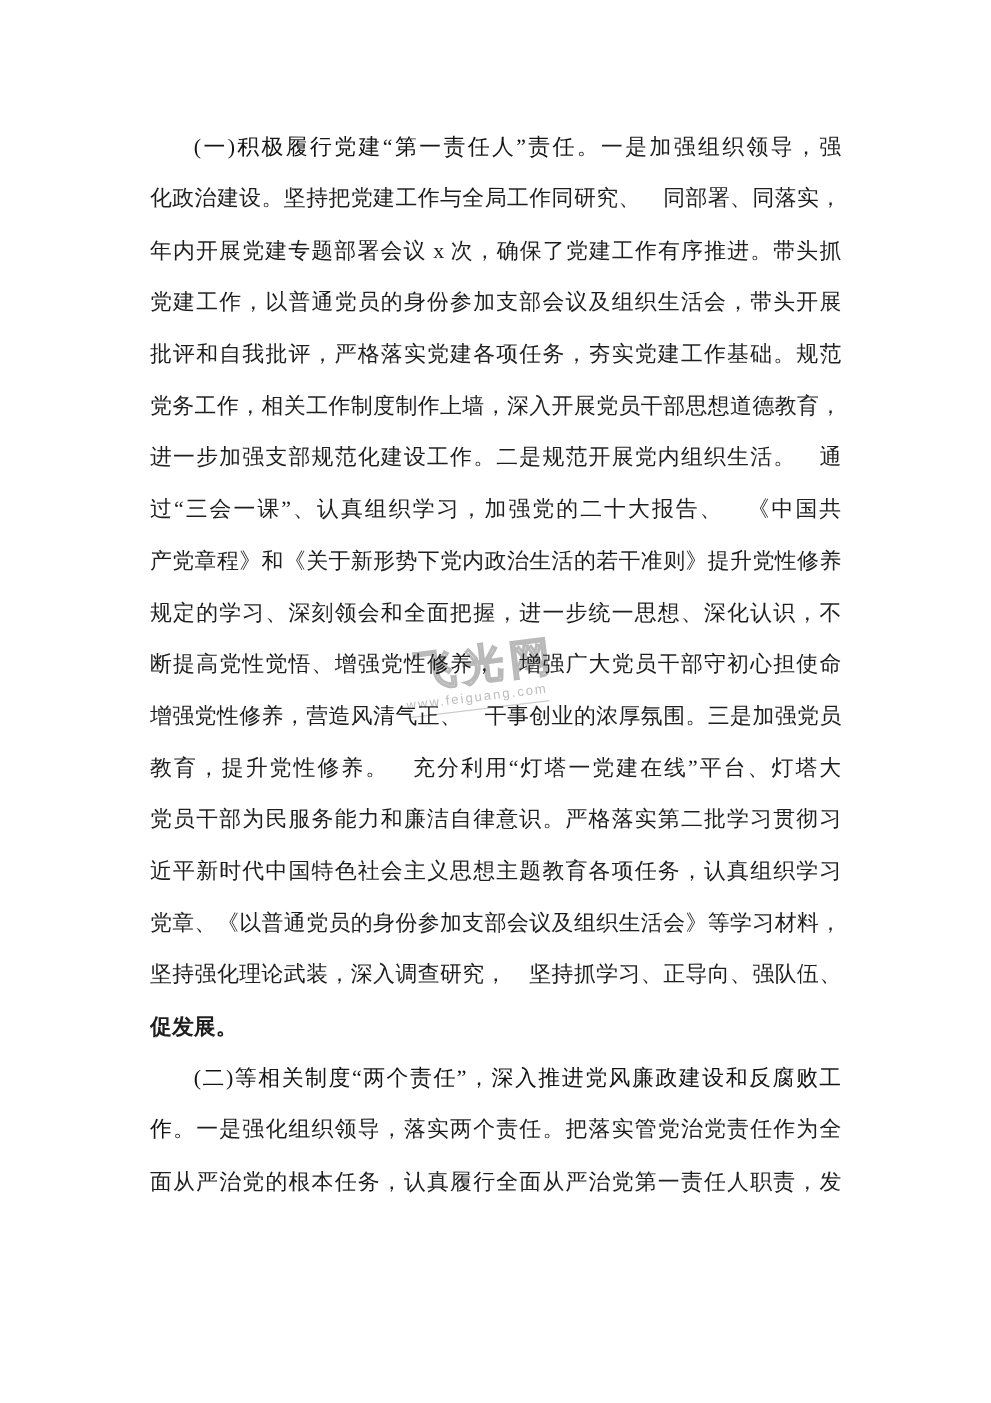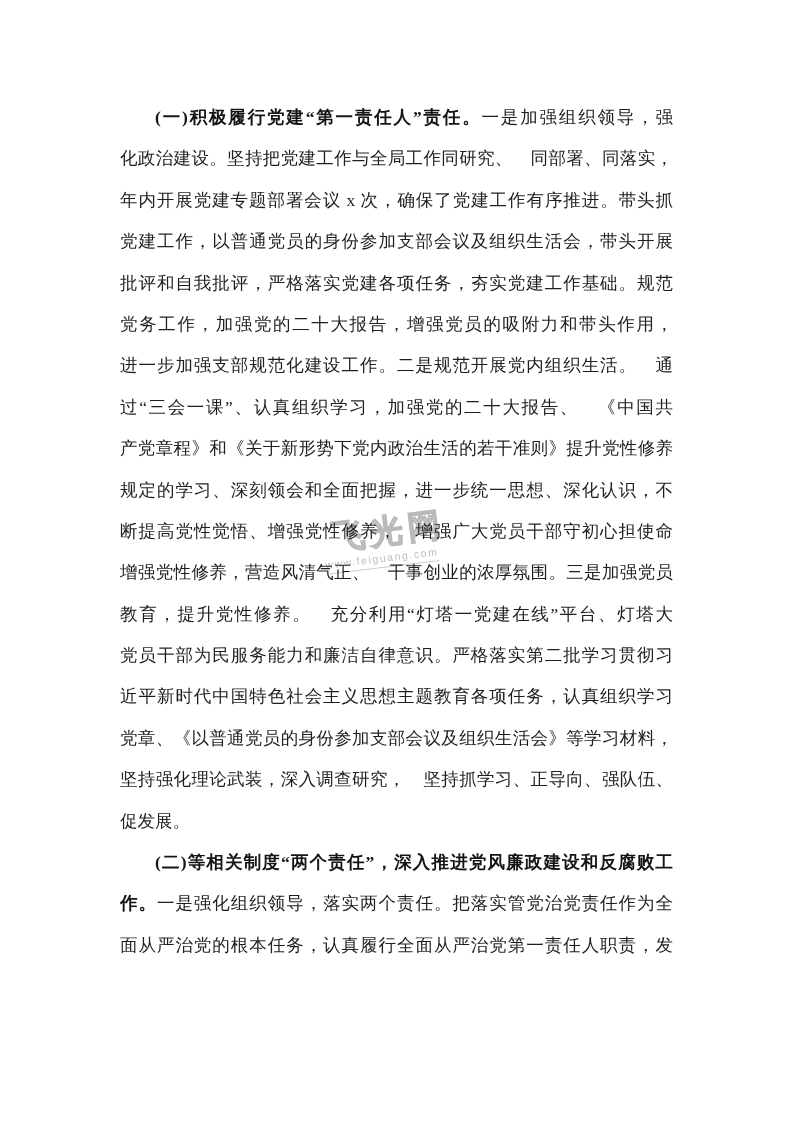--- a/index.html
+++ b/index.html
@@ -31,40 +31,40 @@
   
   .text-block{
     position:absolute;left:120px;top:97px;width:553px;z-index:2;
   }
   .line{
     height:41.4px;line-height:41.4px;font-size:17.5px;color:#1e1e1e;
     text-align:justify;text-align-last:justify;
     overflow:hidden;white-space:pre;
   }
   .line.indent{text-indent:35px;}
-  .line.plain{text-align:right;text-align-last:left;}
-  .seg-bold{font-weight:bold;color:#141414;}
+  .line.plain{text-align:right;text-align-last:left;font-weight:bold;}
+  .seg-bold{font-weight:normal;color:#141414;}
 </style>
 </head>
 <body>
 
 <div class="page">
 
   <div class="watermark">
     <div class="wm-brand">飞光网</div>
     <div class="wm-url">www.feiguang.com</div>
   </div>
 
   <div class="text-block" id="doc-body">
       <div class="line indent"><span class="seg-bold">(一)积极履行党建“第一责任人”责任。</span><span class="seg-regular">一是加强组织领导，强</span></div>
       <div class="line"><span class="seg-regular">化政治建设。坚持把党建工作与全局工作同研究、　同部署、同落实，</span></div>
       <div class="line"><span class="seg-regular">年内开展党建专题部署会议 x 次，确保了党建工作有序推进。带头抓</span></div>
       <div class="line"><span class="seg-regular">党建工作，以普通党员的身份参加支部会议及组织生活会，带头开展</span></div>
       <div class="line"><span class="seg-regular">批评和自我批评，严格落实党建各项任务，夯实党建工作基础。规范</span></div>
-      <div class="line"><span class="seg-regular">党务工作，加强党的二十大报告，增强党员的吸附力和带头作用，</span></div>
+      <div class="line"><span class="seg-regular">党务工作，相关工作制度制作上墙，深入开展党员干部思想道德教育，</span></div>
       <div class="line"><span class="seg-regular">进一步加强支部规范化建设工作。二是规范开展党内组织生活。　通</span></div>
       <div class="line"><span class="seg-regular">过“三会一课”、认真组织学习，加强党的二十大报告、　《中国共</span></div>
       <div class="line"><span class="seg-regular">产党章程》和《关于新形势下党内政治生活的若干准则》提升党性修养</span></div>
       <div class="line"><span class="seg-regular">规定的学习、深刻领会和全面把握，进一步统一思想、深化认识，不</span></div>
       <div class="line"><span class="seg-regular">断提高党性觉悟、增强党性修养，　增强广大党员干部守初心担使命</span></div>
       <div class="line"><span class="seg-regular">增强党性修养，营造风清气正、　干事创业的浓厚氛围。三是加强党员</span></div>
       <div class="line"><span class="seg-regular">教育，提升党性修养。　充分利用“灯塔一党建在线”平台、灯塔大</span></div>
       <div class="line"><span class="seg-regular">党员干部为民服务能力和廉洁自律意识。严格落实第二批学习贯彻习</span></div>
       <div class="line"><span class="seg-regular">近平新时代中国特色社会主义思想主题教育各项任务，认真组织学习</span></div>
       <div class="line"><span class="seg-regular">党章、《以普通党员的身份参加支部会议及组织生活会》等学习材料，</span></div>

